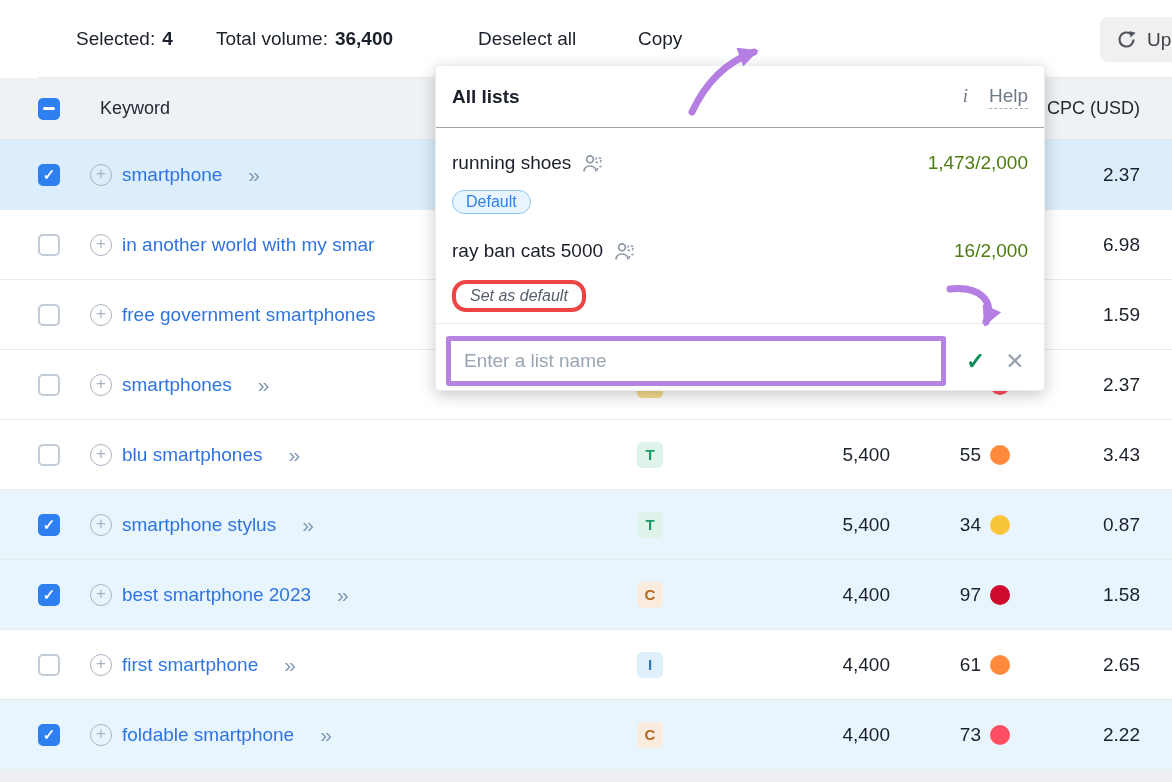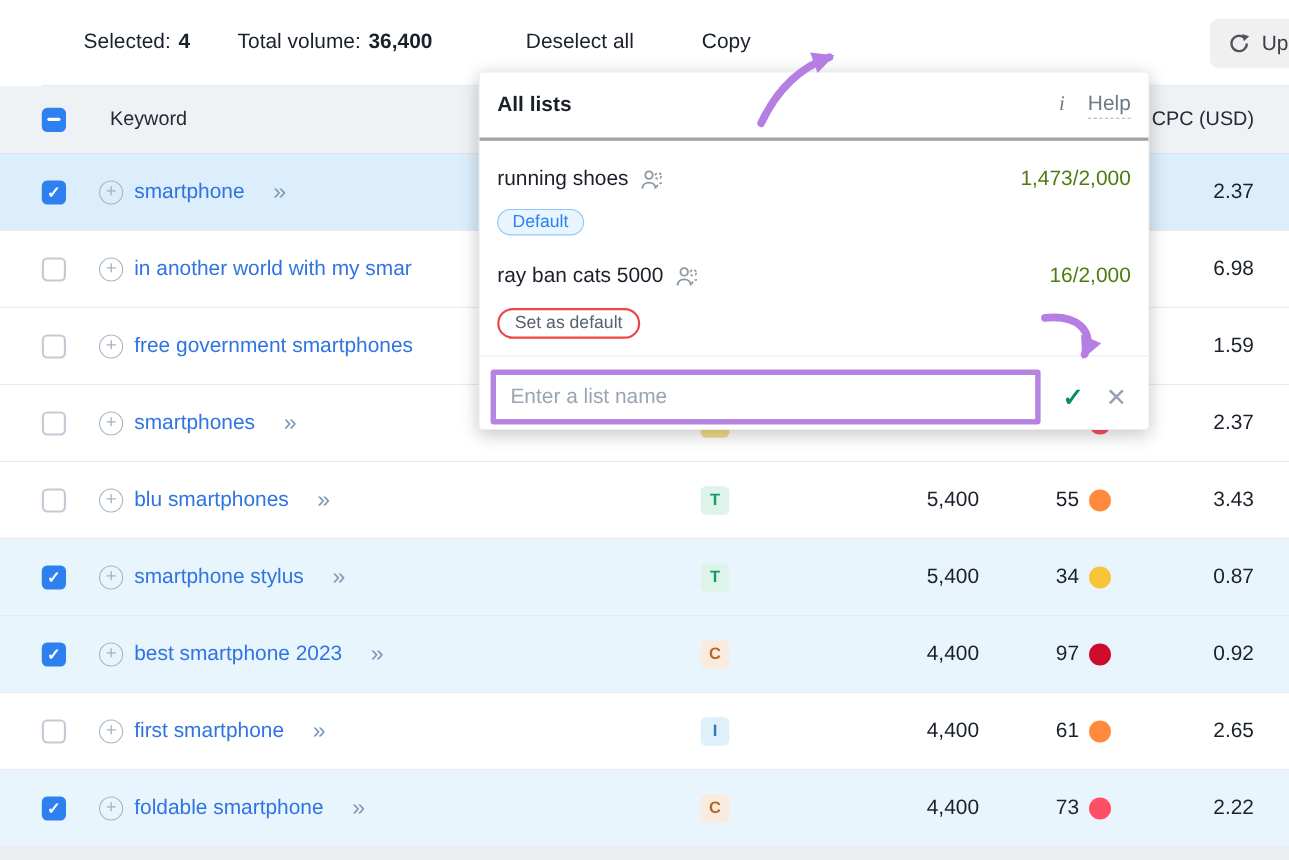--- a/index.html
+++ b/index.html
@@ -57,34 +57,34 @@
   .dot{ width:20px; height:20px; border-radius:50%; margin-left:9px; }
   .dot-orange{ background:#ff8a3d; } .dot-yellow{ background:#f8c43a; }
   .dot-dark-red{ background:#ce0b2c; } .dot-light-red{ background:#ff4f64; }
   .c-cpc{ text-align:right; padding-right:32px; }
   .bottom-strip{ position:absolute; left:0; bottom:0; width:100%; height:12px; background:#eceef1; }
 
   
   .popup{ position:absolute; left:435px; top:65px; width:610px; height:326px; background:#fff;
           border-radius:4px; box-shadow:0 4px 16px rgba(0,0,0,.22); border:1px solid #ececee; z-index:30; }
   .popup-head{ height:62px; padding:0 16px; display:flex; align-items:center; justify-content:space-between;
-               border-bottom:3px solid #a3a3a3; }
+               border-bottom:1px solid #a3a3a3; }
   .popup-title{ font-size:19px; font-weight:700; color:#1a1f29; }
   .help-wrap{ display:flex; align-items:flex-start; gap:21px; }
   .info-icon{ color:#6f7a87; font-family:"Liberation Serif", serif; font-style:italic; font-size:19px; cursor:pointer;}
   .info-icon::before{ content:"i"; }
   .help{ color:#6f7a87; font-size:19px; border-bottom:1.5px dashed #a6b0bb; padding-bottom:1px; cursor:pointer; }
   .popup-body{ padding:16px 16px 0; }
   .plist-row{ height:38px; display:flex; align-items:center; justify-content:space-between; cursor:pointer; }
   .plist-name{ display:flex; align-items:center; gap:10px; font-size:19px; color:#1a1f29; }
   .plist-usage{ color:#4d7c0f; font-size:19px; }
   .tag-default{ display:inline-block; margin:8px 0 18px; background:#e9f5fe; border:1px solid #8ec7f2;
                 color:#2e80f0; border-radius:13px; padding:2px 13px; font-size:16px; }
-  .pill-setdefault{ display:inline-block; margin-top:10px; background:#fff; border:2px solid #ef4444;
-                    color:#565f6b; border-radius:14px; padding:3px 14px; font-size:16px; cursor:pointer; }
+  .pill-setdefault{ display:inline-block; margin-top:10px; background:#fff; border:4px solid #ef4444;
+                    color:#565f6b; border-radius:14px; padding:3px 14px; font-size:16px; cursor:pointer;font-style:italic; }
   .popup-foot{ position:absolute; left:0; bottom:0; width:100%; border-top:1px solid #e9ecef;
                padding:12px 16px 4px 10px; display:flex; align-items:center; gap:20px; }
   .input-wrap{ width:500px; border:5px solid #b583e0; border-radius:3px; background:#fff; }
   .input-wrap input{ width:100%; height:40px; border:none; outline:none; font-size:19px; padding:0 13px;
                      font-family:inherit; color:#c2410c; }
   .input-wrap input::placeholder{ color:#9aa5b2; }
   .ok-icon{ color:#0a8f55; font-size:23px; font-weight:700; cursor:pointer; }
   .ok-icon::before{ content:"✓"; }
   .cancel-icon{ color:#98a2ae; font-size:23px; cursor:pointer; }
   .cancel-icon::before{ content:"✕"; }
@@ -241,21 +241,21 @@
           <span class="chev">»</span>
         </div>
       <div class="c-badge">
           <span class="badge badge-orange">C</span>
         </div>
       <div class="c-vol">4,400</div>
       <div class="c-kd">
           <span>97</span>
           <span class="dot dot-dark-red"></span>
         </div>
-      <div class="c-cpc">0.92</div>
+      <div class="c-cpc">1.58</div>
     </div>
 
     <div class="trow">
       <div class="c-check">
           <span class="cb"></span>
         </div>
       <div class="c-plus">
           <span class="plus-icon"></span>
         </div>
       <div class="c-kw">

